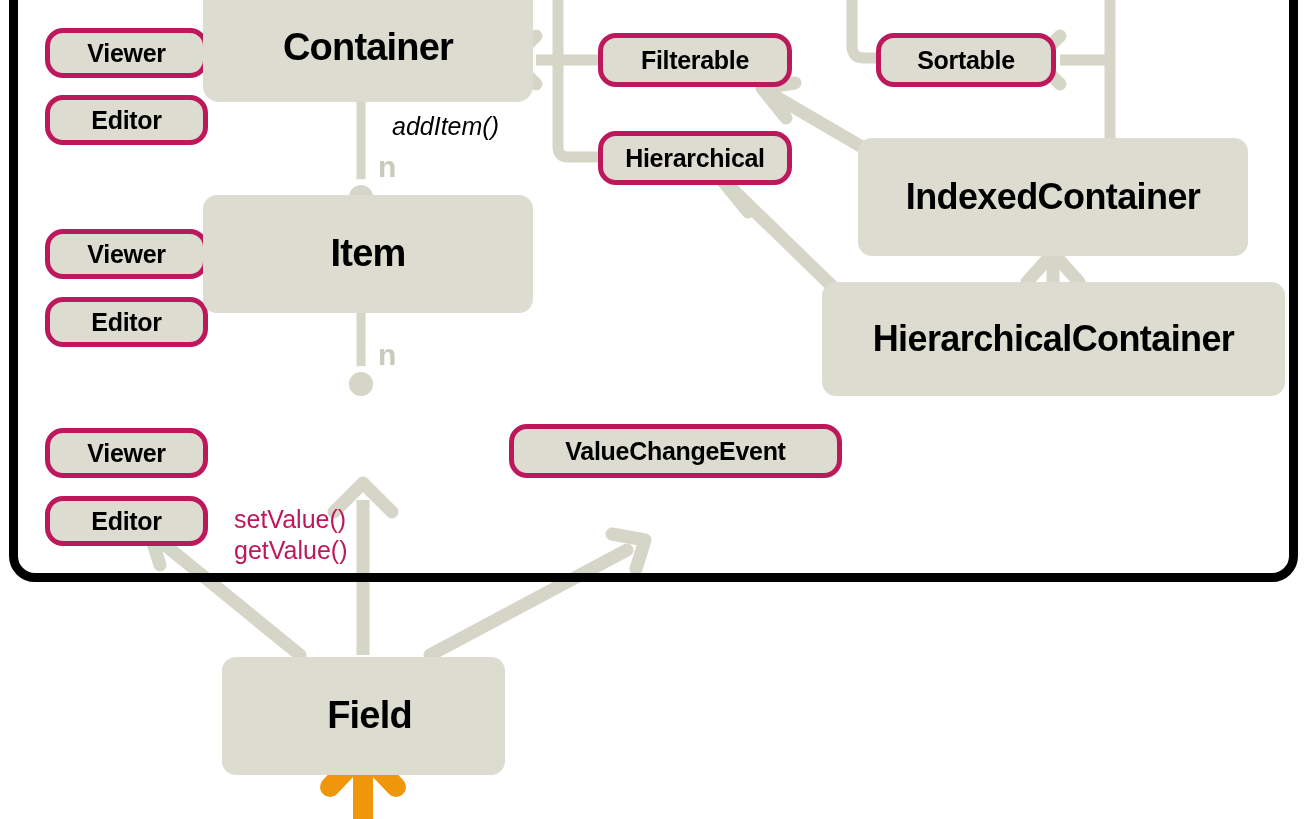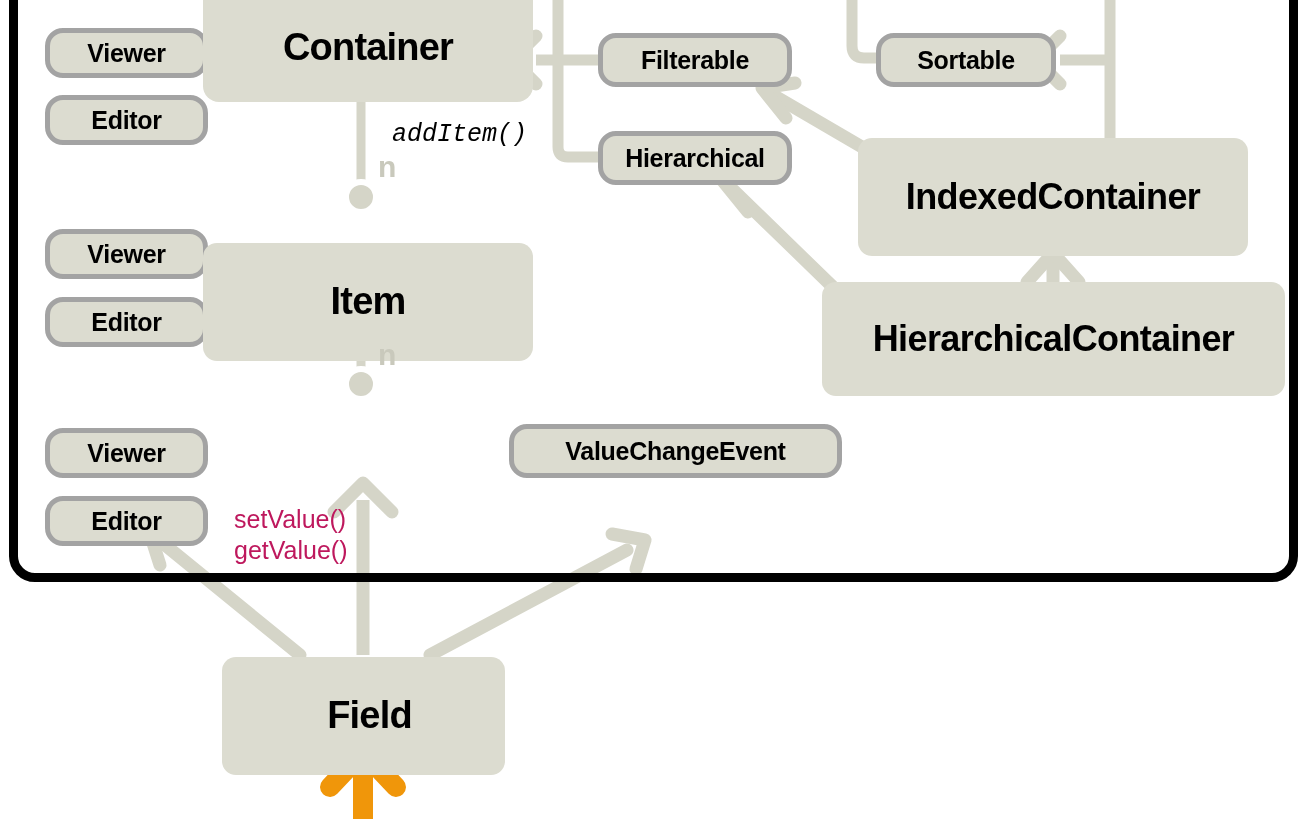--- a/index.html
+++ b/index.html
@@ -39,21 +39,21 @@
     display: flex;
     align-items: center;
     justify-content: center;
     color: #000000;
     font-weight: bold;
     text-align: center;
     line-height: 1.05;
     white-space: nowrap;
   }
   .node.outlined {
-    border: 5px solid #a3a3a3;
+    border: 5px solid #be185d;
     border-radius: 18px;
     text-align: right;
   }
   .iface {
     font-size: 25px;
     letter-spacing: -0.3px;
   }
   .big {
     font-size: 38px;
     letter-spacing: -0.8px;
@@ -158,21 +158,21 @@
   <div class="node big" style="left:203px; top:-38px; width:330px; height:140px; border-radius:16px;">
     <span style="position:relative; top:16px;">Container</span>
   </div>
 
   <div class="node outlined iface" style="left:45px; top:229px; width:163px; height:50px;">
     <span>Viewer</span>
   </div>
   <div class="node outlined iface" style="left:45px; top:297px; width:163px; height:50px;">
     <span>Editor</span>
   </div>
-  <div class="node big" style="left:203px; top:195px; width:330px; height:118px;margin-top:48px;">
+  <div class="node big" style="left:203px; top:195px; width:330px; height:118px;">
     <span>Item</span>
   </div>
 
   <div class="node outlined iface" style="left:45px; top:428px; width:163px; height:50px;">
     <span>Viewer</span>
   </div>
   <div class="node outlined iface" style="left:45px; top:496px; width:163px; height:50px;">
     <span>Editor</span>
   </div>
 
@@ -194,21 +194,21 @@
     <span>IndexedContainer</span>
   </div>
   <div class="node med" style="left:822px; top:282px; width:463px; height:114px;text-align:right;">
     <span>HierarchicalContainer</span>
   </div>
 
   <div class="node outlined iface" style="left:509px; top:424px; width:333px; height:54px;">
     <span>ValueChangeEvent</span>
   </div>
 
-  <div class="edge-label" style="left:392px; top:120px;font-family:Liberation Mono, monospace;">
+  <div class="edge-label" style="left:392px; top:112px;">
     <span>addItem()</span>
   </div>
   <div class="mult-label" style="left:378px; top:150px;">
     <span>n</span>
   </div>
 
   <div class="mult-label" style="left:378px; top:338px;">
     <span>n</span>
   </div>
 

